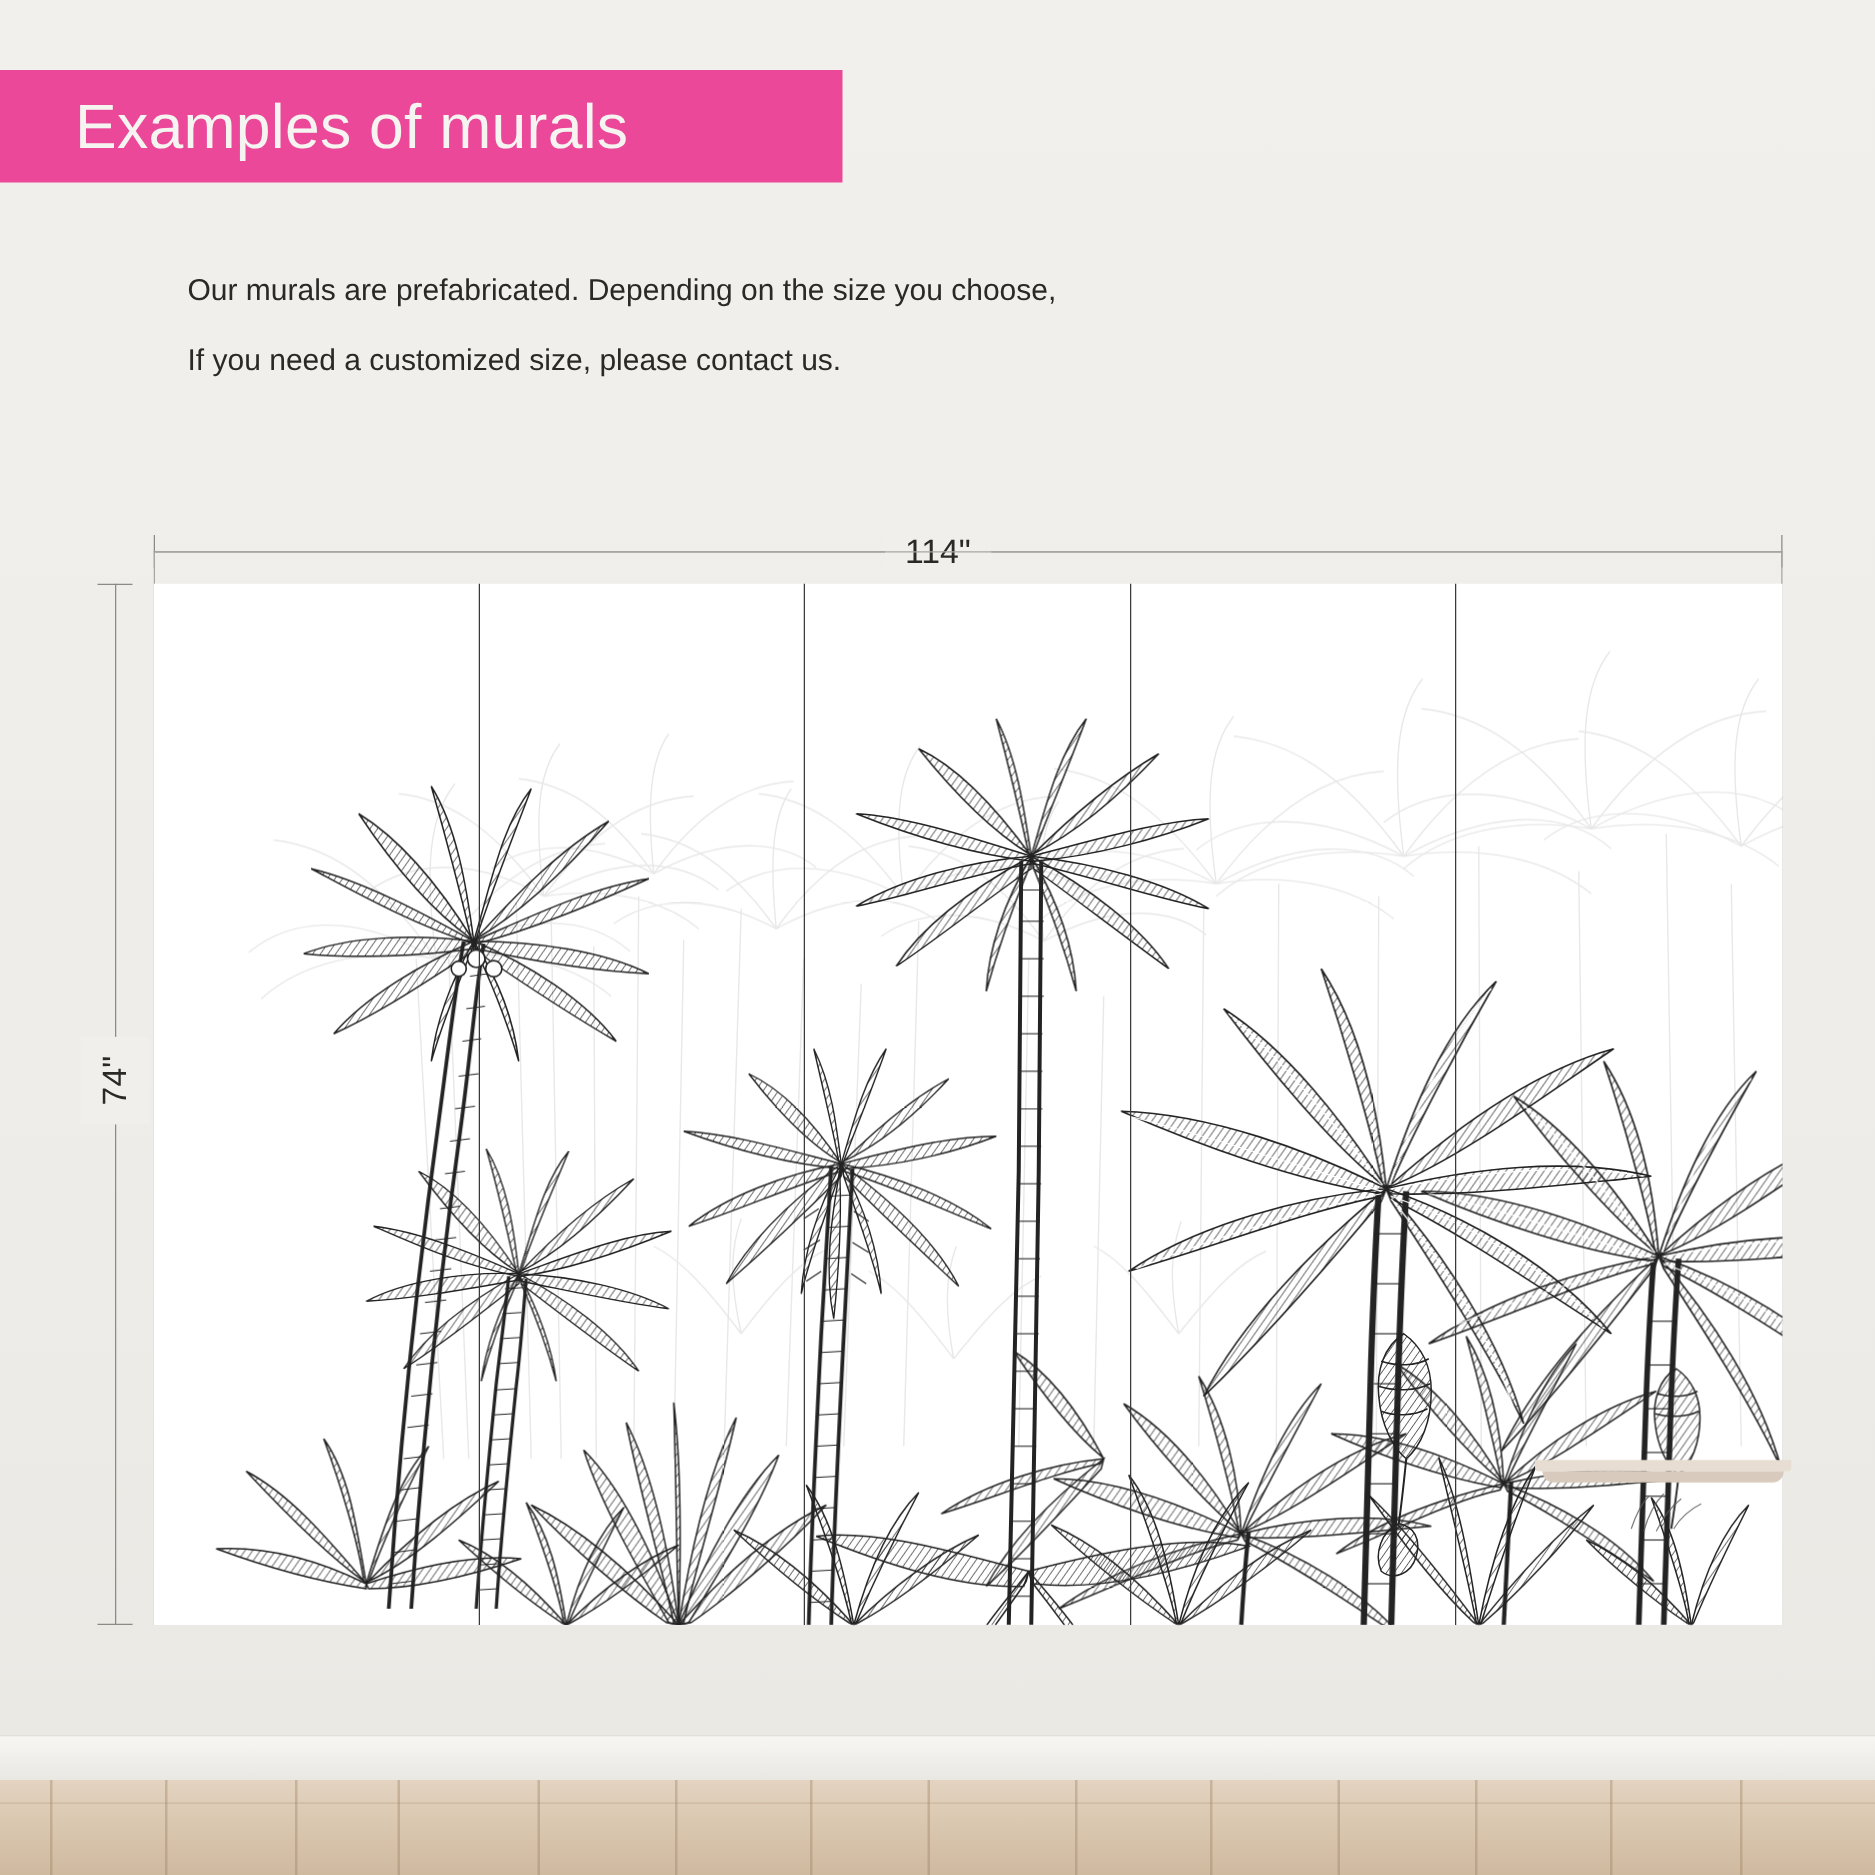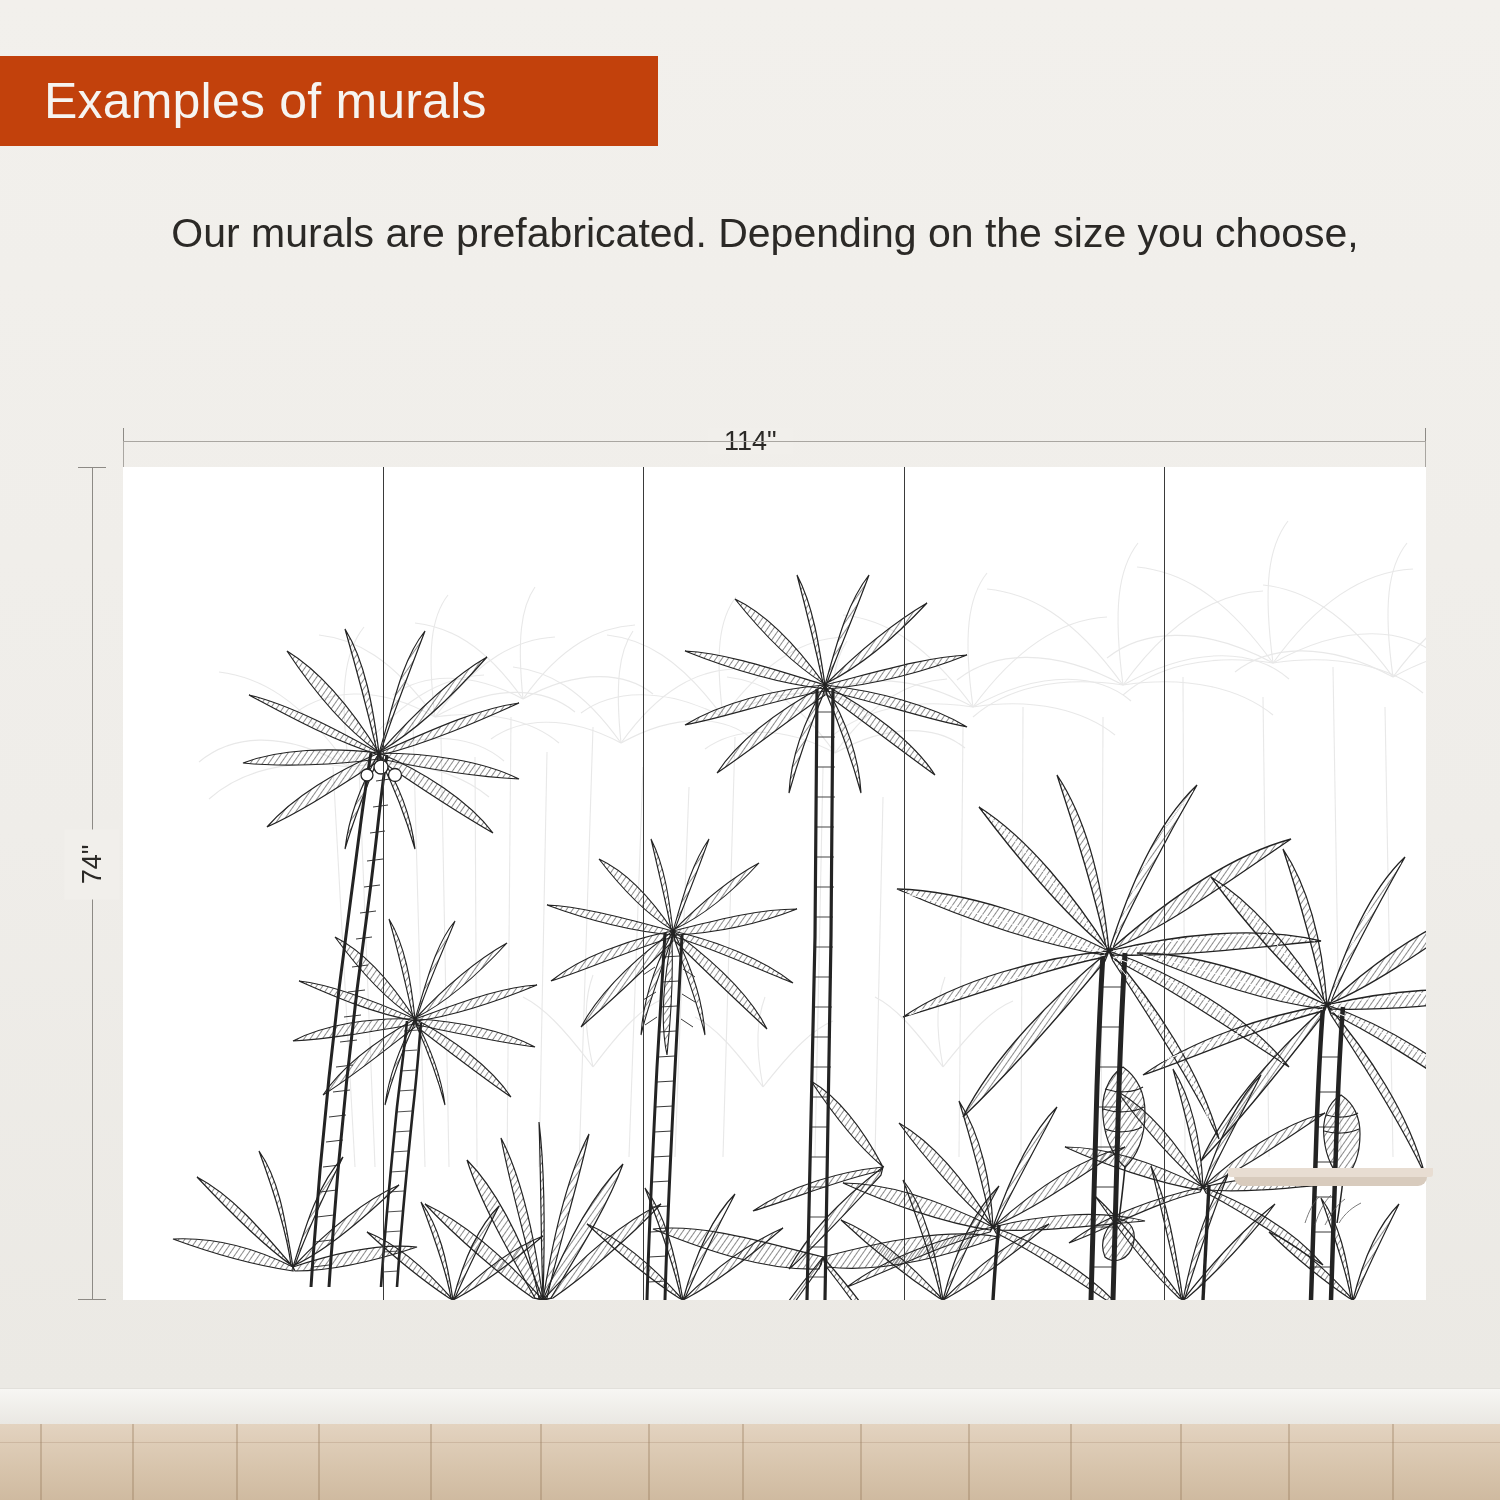--- a/index.html
+++ b/index.html
@@ -65,43 +65,43 @@
     height: 1px;
     background: rgba(150,120,90,.25);
   }
 
   
   .title-band {
     position: absolute;
     left: 0; top: 56px;
     width: 658px;
     height: 90px;
-    background: #c2410c;
+    background: #ec4899;
     display: flex;
     align-items: center;
+    padding-left: 16px;
   }
   .title-band .title {
     color: #f6f4f1;
     font-size: 50px;
     font-weight: 400;
     letter-spacing: .2px;
     padding-left: 44px;
     line-height: 1;
   }
 
   
   .para {
     position: absolute;
     left: 150px;
     top: 205px;
     width: 1230px;
-    font-size: 41px;
+    font-size: 24px;
     line-height: 56px;
     color: #2b2926;
-    text-align: center;
   }
   .para p { margin: 0; }
 
   
   .diagram {
     position: absolute;
     left: 78px;
     top: 420px;
     width: 1348px;
     height: 900px;
@@ -240,20 +240,21 @@
 <div class="page">
 
   <div class="wall"></div>
 
   <div class="title-band">
     <div class="title">Examples of murals</div>
   </div>
 
   <div class="para">
     <p>Our murals are prefabricated. Depending on the size you choose,</p>
+    <p>If you need a customized size, please contact us.</p>
   </div>
 
   <div class="diagram">
 
     <div class="dim-top">
       <div class="rule"></div>
       <div class="tick-l"></div>
       <div class="tick-r"></div>
       <div class="label">114"</div>
     </div>

